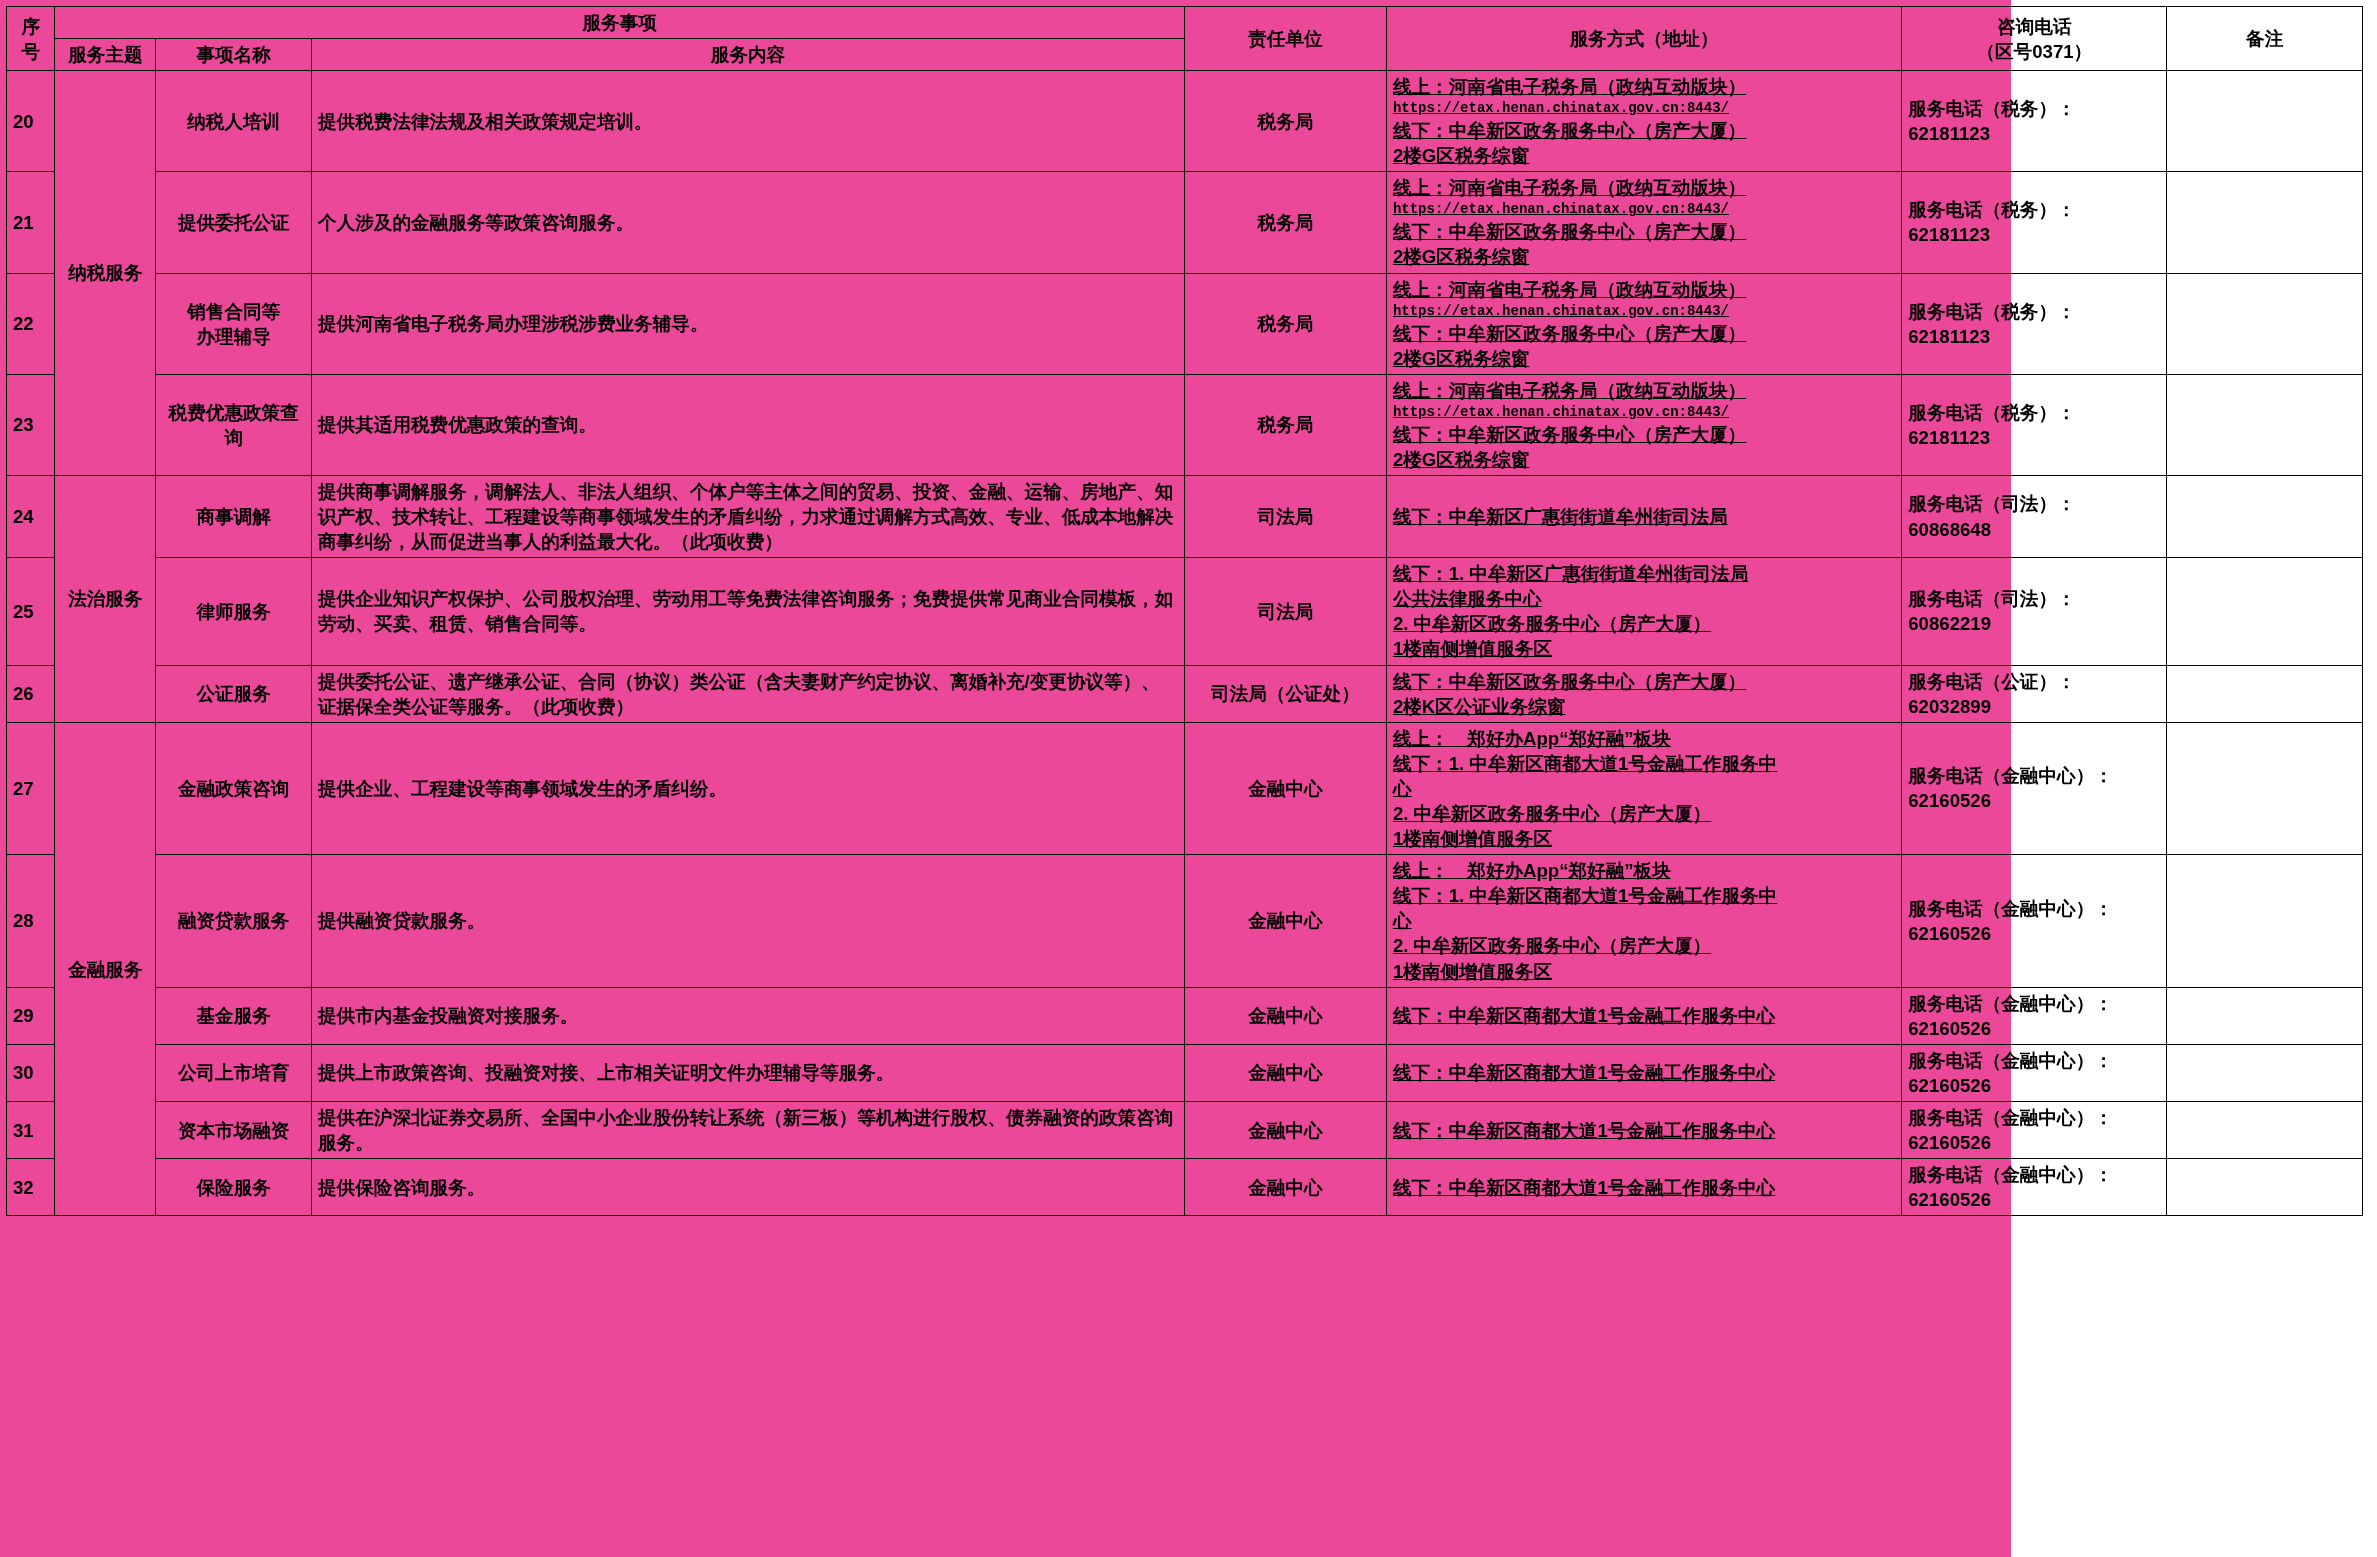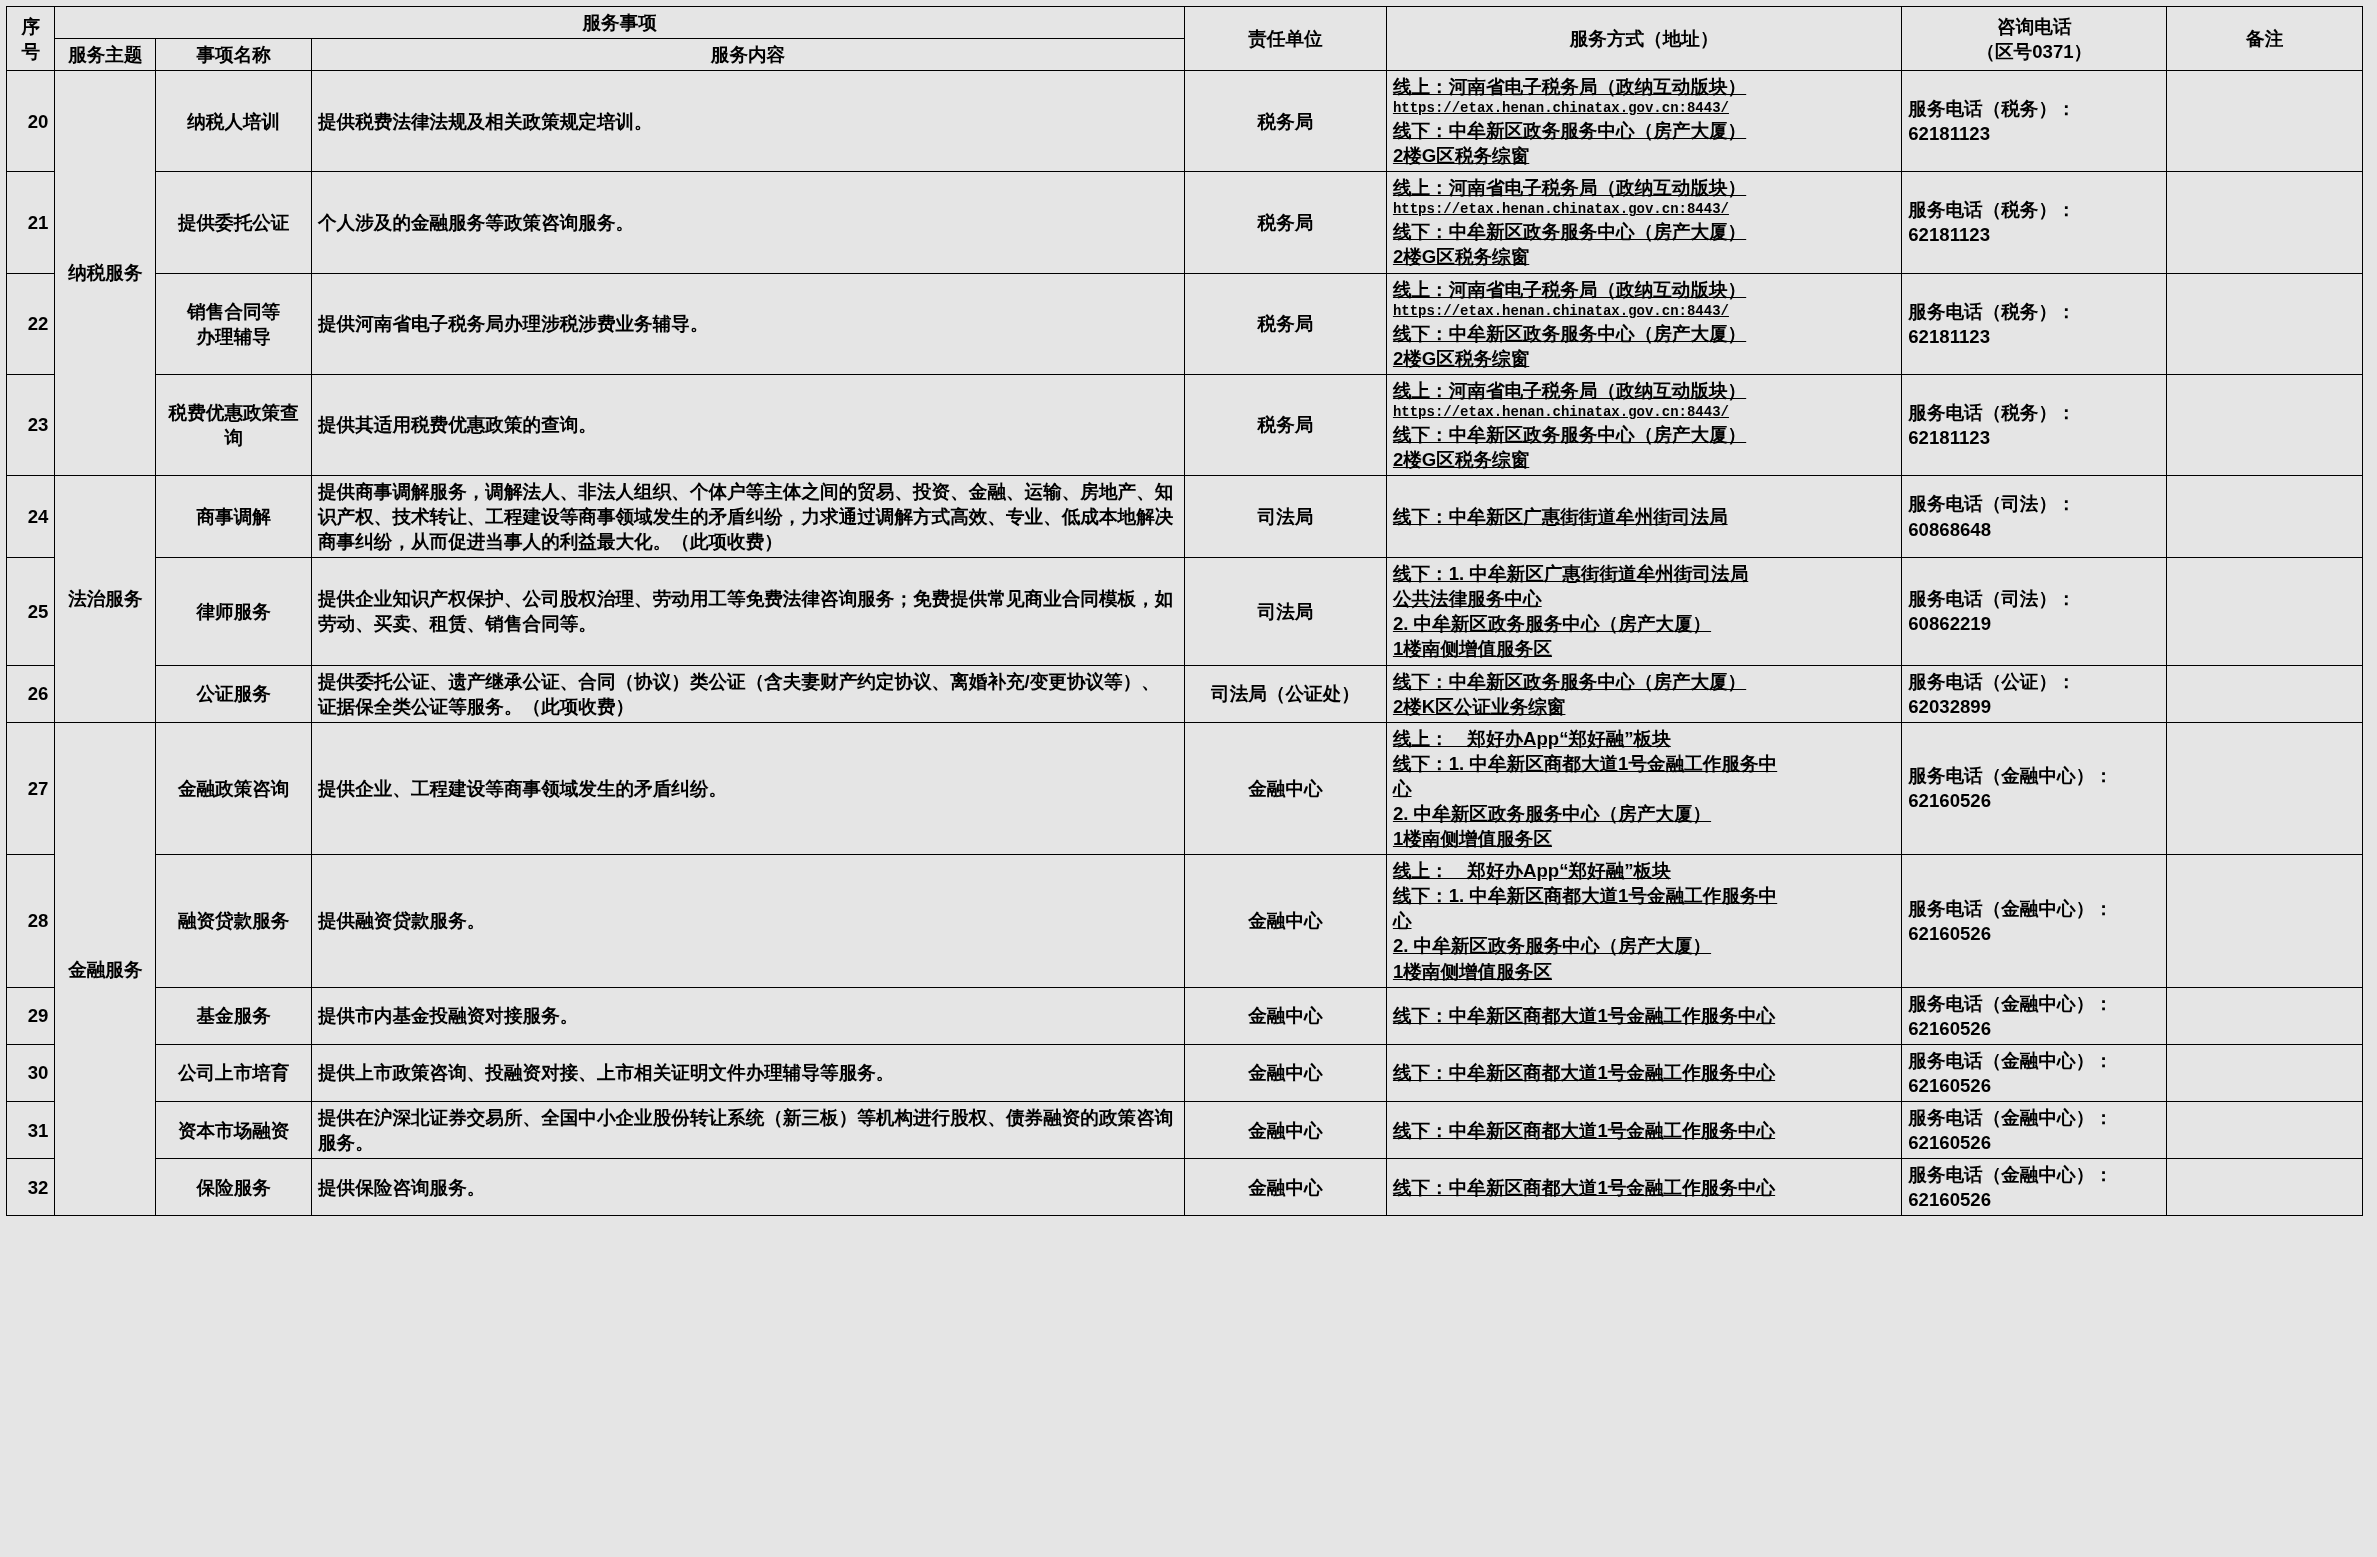--- a/index.html
+++ b/index.html
@@ -5,25 +5,25 @@
   html, body {
     margin: 0;
     padding: 0;
     background: #ffffff;
   }
   body {
     font-family: "Liberation Sans", sans-serif;
     color: #000000;
   }
   .page {
-    width: 2377px;
+    width: 2011px;
     height: 1557px;
     box-sizing: border-box;
     padding: 6px 10.4px 0 6px;
-    background: #e5e5e5;
+    background: #ec4899;
   }
   table.svc {
     border-collapse: collapse;
     table-layout: fixed;
     width: 2357px;
     border: 1.5px solid #000;
   }
   table.svc td, table.svc th {
     border: 0.7px solid #000;
     padding: 3px 6px;
@@ -36,21 +36,21 @@
     text-align: center;
     font-weight: bold;
     font-size: 20px;
   }
   .theme {
     text-align: center;
     font-size: 20px;
     font-weight: bold;
   }
   .idx {
-    text-align: right;
+    text-align: left;
     font-size: 18.6px;
     font-weight: bold;
   }
   .name {
     text-align: center;
     font-size: 18.6px;
     font-weight: bold;
   }
   .content {
     text-align: left;

